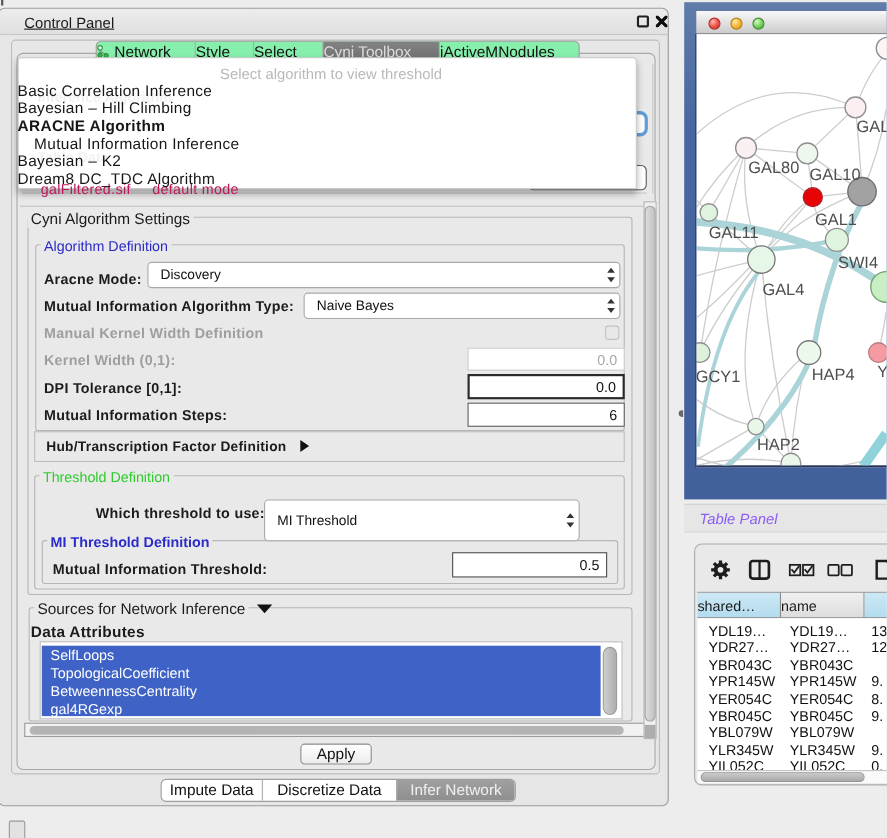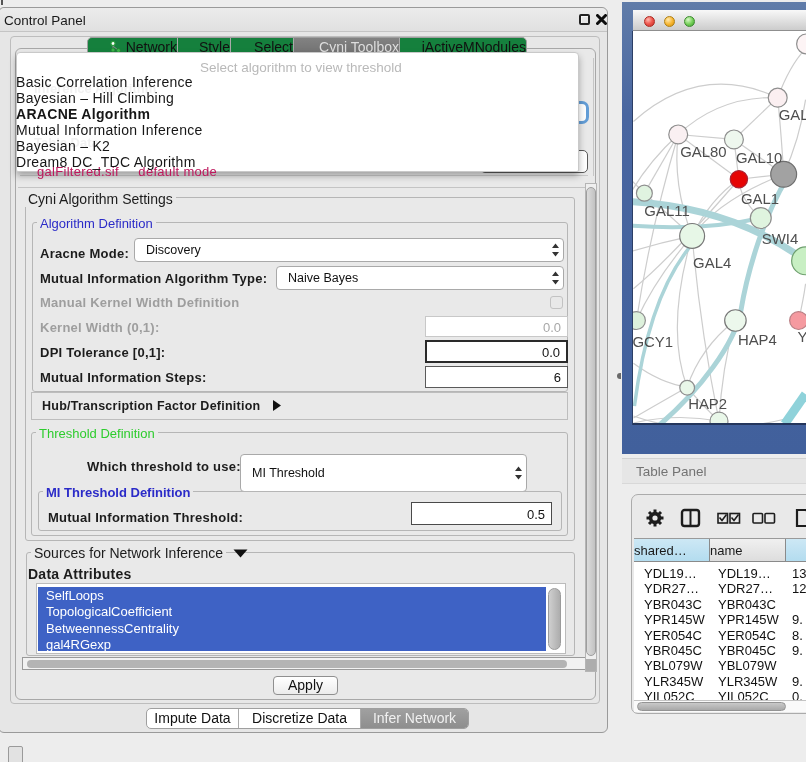--- a/index.html
+++ b/index.html
@@ -18,37 +18,37 @@
 </style>
 </head>
 <body>
 
 <div class="abs" id="cpwin" style="left:-2px; top:7px; width:610px; height:726px;
   background:#e6e6e6; border:1px solid #9a9a9a; border-radius:6px;"></div>
 
 <div class="abs" style="left:-1px; top:8px; width:608px; height:24px;
   background:linear-gradient(#ececec,#e0e0e0); border-bottom:1px solid #c4c4c4;
   border-radius:6px 6px 0 0;"></div>
-<div class="abs" style="left:4px; top:13px; font-size:13.5px; color:#1a1a1a;">Control Panel</div>
+<div class="abs" style="left:22px; top:13px; font-size:13.5px; color:#1a1a1a;text-decoration:underline;">Control Panel</div>
 <div class="abs" style="left:579px; top:14px; width:11px; height:11px; border:2px solid #222; border-radius:2px; box-shadow:1px 1px 0 rgba(255,255,255,0.6) inset;"></div>
 <svg class="abs" style="left:596px; top:14px;" width="11" height="11" viewBox="0 0 11 11">
   <path d="M1.5,1.5 L9.5,9.5 M9.5,1.5 L1.5,9.5" stroke="#0d0d0d" stroke-width="3" stroke-linecap="round"></path>
 </svg>
 
 <div class="abs" style="left:1px; top:0; width:2px; height:5px; background:#555;"></div>
 
 <div class="abs" style="left:10px; top:36px; width:590px; height:668px; background:#e7e7e7;
   border:1px solid #bdbdbd; border-radius:4px;"></div>
 
 <div class="abs" style="left:15px; top:48px; width:581px; height:652px; background:#e9e9e9;
   border:1px solid #a8a8a8; border-radius:6px;"></div>
 
-<div class="abs" style="left:87px; top:37px; width:440px; height:21px; background:#15803d;
+<div class="abs" style="left:87px; top:37px; width:440px; height:21px; background:#86efac;
   border:1px solid #9f9f9f; border-radius:5px; display:flex; font-size:14px; color:#111;
-  line-height:19px; text-align:right; overflow:hidden;">
+  line-height:19px; text-align:left; overflow:hidden;">
   <div style="width:90px; border-right:1px solid #aaa;">
     <svg width="12" height="12" viewBox="0 0 12 12" style="vertical-align:-1px;">
       <path d="M3,2.5 L3,9 M3,5 L8.5,9.5" stroke="#8a8a8a" stroke-width="1"></path>
       <circle cx="3" cy="2.5" r="2" fill="#fff" stroke="#2e9e3e" stroke-width="1.1"></circle>
       <circle cx="3" cy="9" r="2" fill="#39b54a" stroke="#1e7a2e" stroke-width="0.7"></circle>
       <circle cx="8.5" cy="9.5" r="2" fill="#39b54a" stroke="#1e7a2e" stroke-width="0.7"></circle>
     </svg>
     Network</div>
   <div style="width:53px; border-right:1px solid #aaa;">Style</div>
   <div style="width:63px; border-right:1px solid #aaa;">Select</div>
@@ -164,21 +164,21 @@
 <div class="abs" style="left:16px; top:52px; width:563px; height:120px; background:#fff;
   border:1px solid #c9c9c9; border-radius:4px 4px 2px 2px; box-shadow:0 4px 7px rgba(0,0,0,0.3); z-index:50;">
   <div style="position:absolute; left:17px; top:28px; font-size:13px; font-weight:bold; color:#f1f1f1;">Inference Algorithm</div>
   <div style="position:absolute; left:17px; top:82px; font-size:13px; font-weight:bold; color:#f1f1f1;">Table Data</div>
   <div style="position:absolute; left:20px; top:111px; font-size:13px; color:#be185d; letter-spacing:0.3px;">galFiltered.sif&nbsp;&nbsp;&nbsp;&nbsp;&nbsp;default mode</div>
   <div style="position:absolute; left:183px; top:7px; font-size:13.5px; color:#b9b9b9;">Select algorithm to view threshold</div>
   <div style="position:absolute; left:-2px; top:21px; font-size:14px; color:#161616; line-height:16px; letter-spacing:0.3px;">
     <div style="padding-left:1px;">Basic Correlation Inference</div>
     <div style="padding-left:1px;">Bayesian – Hill Climbing</div>
     <div style="padding-left:1px; font-weight:bold;">ARACNE Algorithm</div>
-    <div style="padding-left:1px;">Mutual Information Inference</div>
+    <div style="padding-left:16px;">Mutual Information Inference</div>
     <div style="padding-left:1px;">Bayesian – K2</div>
     <div style="padding-left:1px;">Dream8 DC_TDC Algorithm</div>
   </div>
 </div>
 
 <div class="abs" style="left:622px; top:2px; width:184px; height:452px;
   background:linear-gradient(180deg,#607ca9 0%, #4966a0 25%, #41609c 100%);"></div>
 
 <div class="abs" style="left:633px; top:10px; width:173px; height:21px;
   background:linear-gradient(#f8f8f8,#cccccc); border-bottom:1px solid #8f8f8f;"></div>
@@ -260,21 +260,21 @@
     <text x="762" y="245">SWI4</text>
     <text x="632" y="349">GCY1</text>
     <text x="738" y="347">HAP4</text>
     <text x="798" y="344">YJ</text>
     <text x="688" y="411">HAP2</text>
   </g>
 </svg>
 
 <div class="abs" style="left:622px; top:458px; width:184px; height:26px; background:#e6e6e6;
   border-top:1px solid #d2d2d2; border-bottom:1px solid #d8d8d8;"></div>
-<div class="abs" style="left:636px; top:464px; font-size:13.5px; color:#737373;">Table Panel</div>
+<div class="abs" style="left:636px; top:464px; font-size:13.5px; color:#8b5cf6;font-style:italic;">Table Panel</div>
 
 <div class="abs" style="left:631px; top:494px; width:190px; height:220px; background:#e9e9e9;
   border:1px solid #ababab; border-radius:7px;"></div>
 
 <svg class="abs" style="left:645px; top:508px;" width="165" height="20" viewBox="0 0 165 20">
 
   <g fill="#1d1d1d">
     <circle cx="10" cy="10" r="6.2"></circle>
     <g stroke="#1d1d1d" stroke-width="3">
       <path d="M10,1.5 L10,18.5 M1.5,10 L18.5,10 M4,4 L16,16 M16,4 L4,16"></path>

